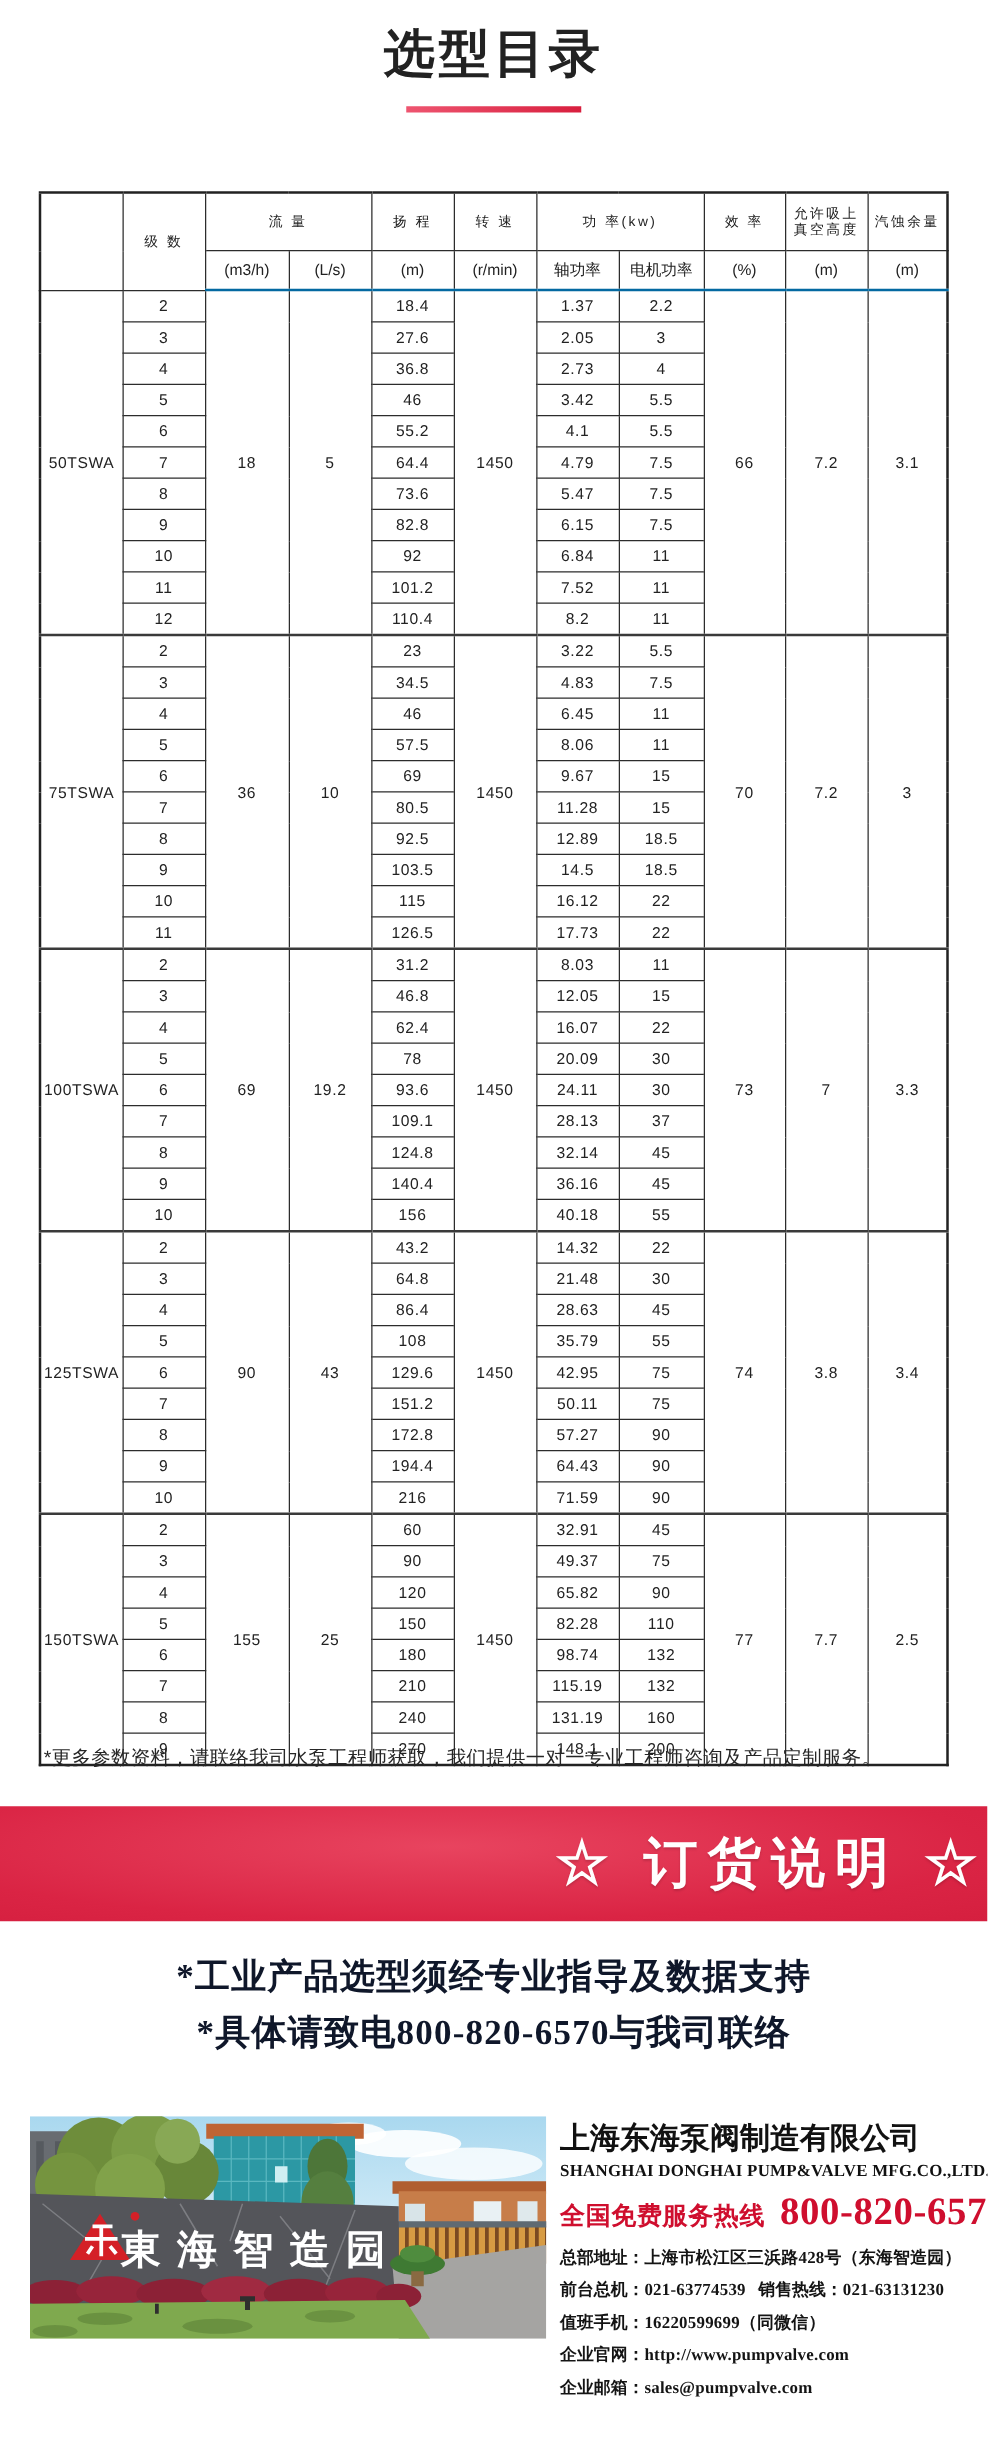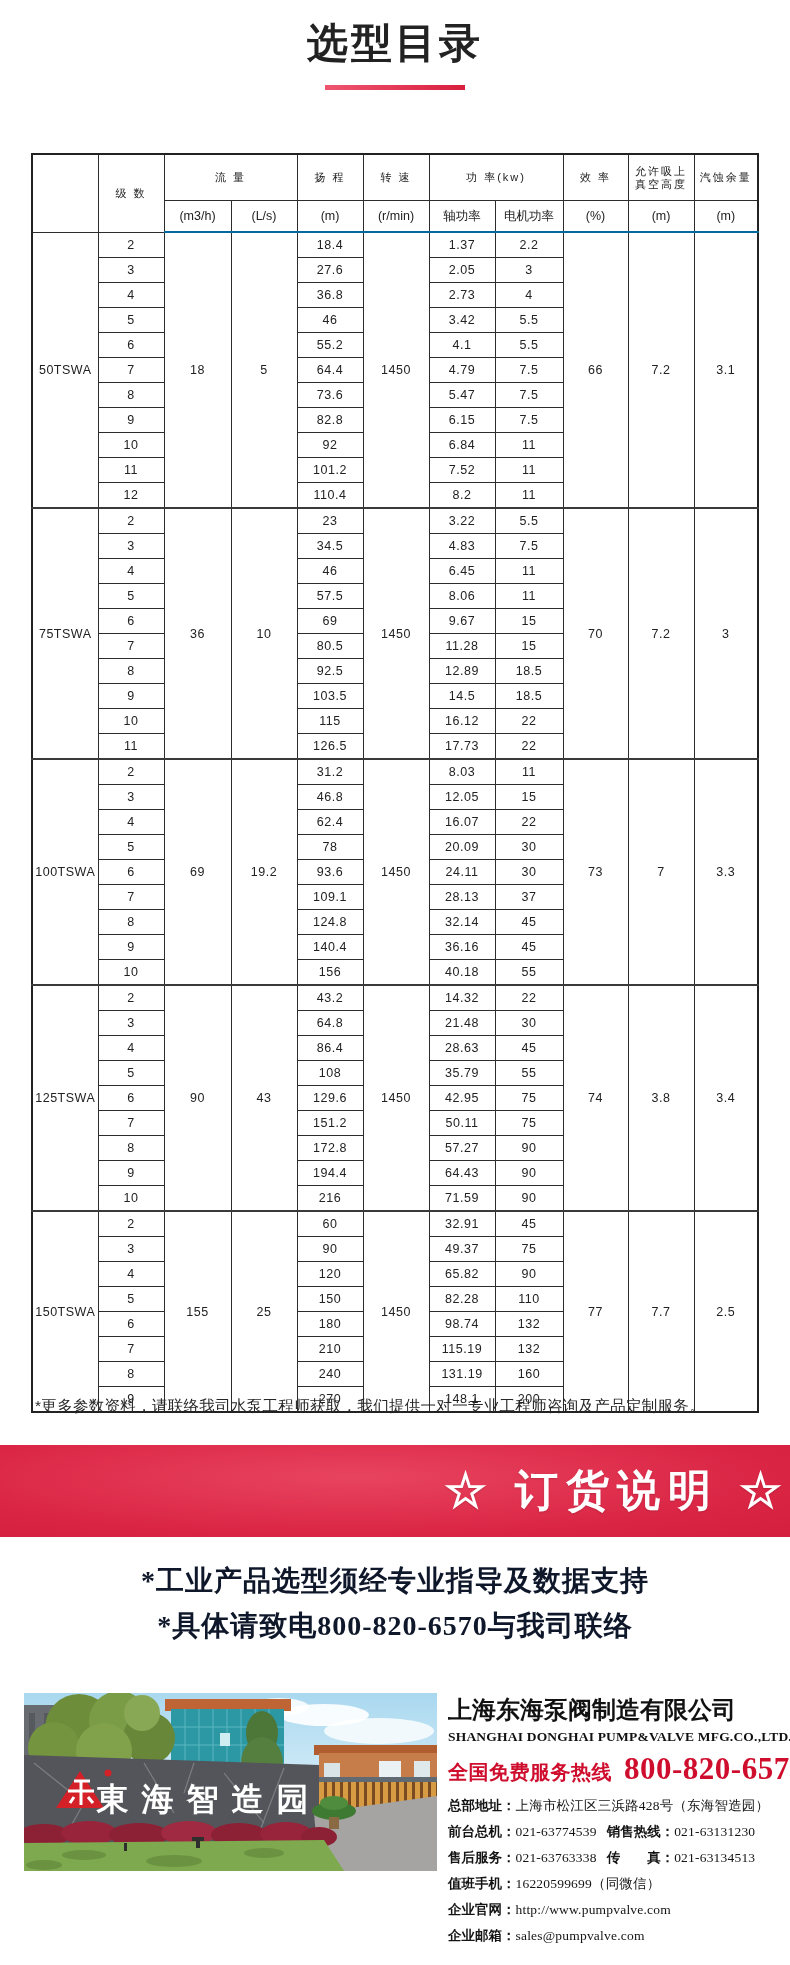--- a/index.html
+++ b/index.html
@@ -66,21 +66,21 @@
   .company-name-cn{font-size:24px;font-weight:900;color:#111;letter-spacing:0px;white-space:nowrap;}
   .company-name-en{font-size:13.5px;font-weight:700;color:#111;margin-top:3px;
     font-family:"Liberation Serif",serif;letter-spacing:0.2px;white-space:nowrap;}
   .hotline{margin-top:6px;color:#cf0e2e;font-family:"Liberation Serif",serif;
     font-weight:900;white-space:nowrap;}
   .hotline .hotline-label{font-size:20px;font-family:"Liberation Sans",sans-serif;letter-spacing:0.5px;}
   .hotline .hotline-number{font-size:31px;margin-left:8px;letter-spacing:0.5px;}
   .company-details{margin-top:6px;font-family:"Liberation Serif",serif;font-size:13.5px;color:#141414;}
   .detail-line{line-height:26px;white-space:nowrap;}
   .detail-label{font-weight:900;}
-  .detail-value{font-weight:400;margin-right:10px;letter-spacing:0.2px;}
+  .detail-value{font-weight:700;margin-right:10px;letter-spacing:0.2px;}
 </style>
 </head>
 <body>
 
 <div class="page-title">选型目录</div>
 <div class="title-underline"></div>
 
 <table class="catalog-table">
   <colgroup>
     <col class="col-model">
@@ -550,18 +550,17 @@
 <div class="company-info">
   <div class="company-name-cn">上海东海泵阀制造有限公司</div>
   <div class="company-name-en">SHANGHAI DONGHAI PUMP&amp;VALVE MFG.CO.,LTD.</div>
   <div class="hotline">
     <span class="hotline-label">全国免费服务热线</span>
     <span class="hotline-number">800-820-6570</span>
   </div>
   <div class="company-details" id="company-details">
       <div class="detail-line"><span class="detail-label">总部地址：</span><span class="detail-value">上海市松江区三浜路428号（东海智造园）</span></div>
       <div class="detail-line"><span class="detail-label">前台总机：</span><span class="detail-value">021-63774539</span><span class="detail-label">销售热线：</span><span class="detail-value">021-63131230</span></div>
-      <div class="detail-line"><span class="detail-label">售后服务：</span><span class="detail-value">021-63763338</span><span class="detail-label">传　　真：</span><span class="detail-value">021-63134513</span></div>
       <div class="detail-line"><span class="detail-label">值班手机：</span><span class="detail-value">16220599699（同微信）</span></div>
       <div class="detail-line"><span class="detail-label">企业官网：</span><span class="detail-value">http://www.pumpvalve.com</span></div>
       <div class="detail-line"><span class="detail-label">企业邮箱：</span><span class="detail-value">sales@pumpvalve.com</span></div>
     </div>
 </div>
 
 </body></html>

